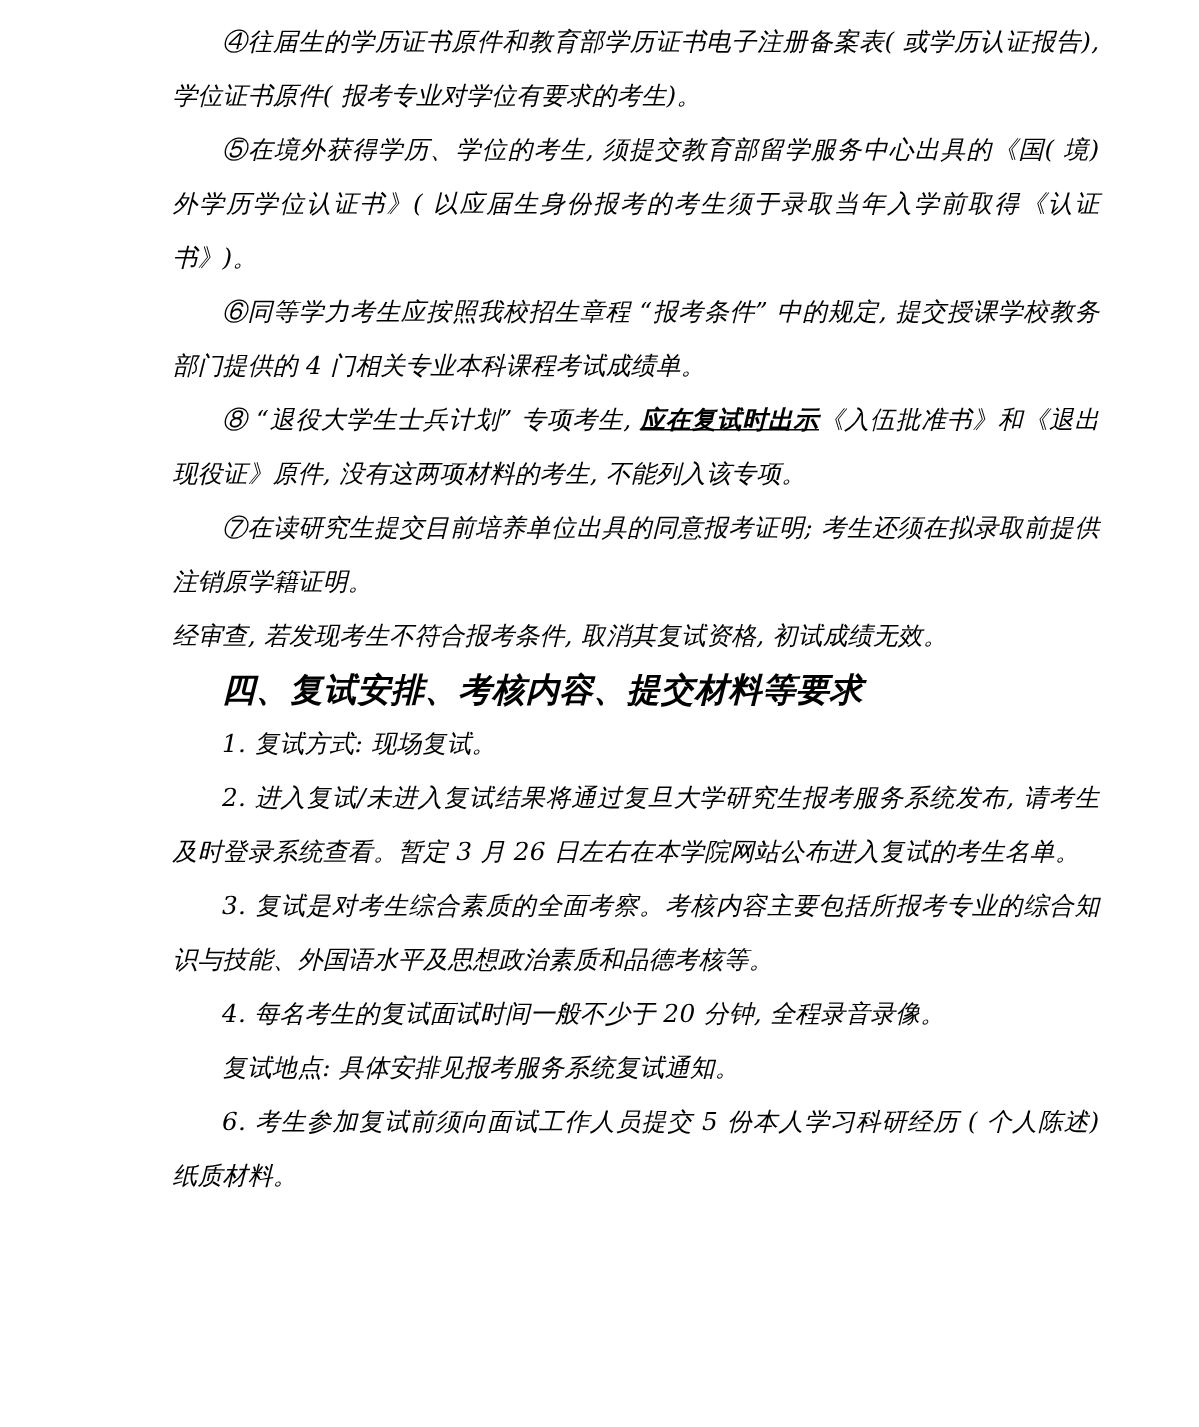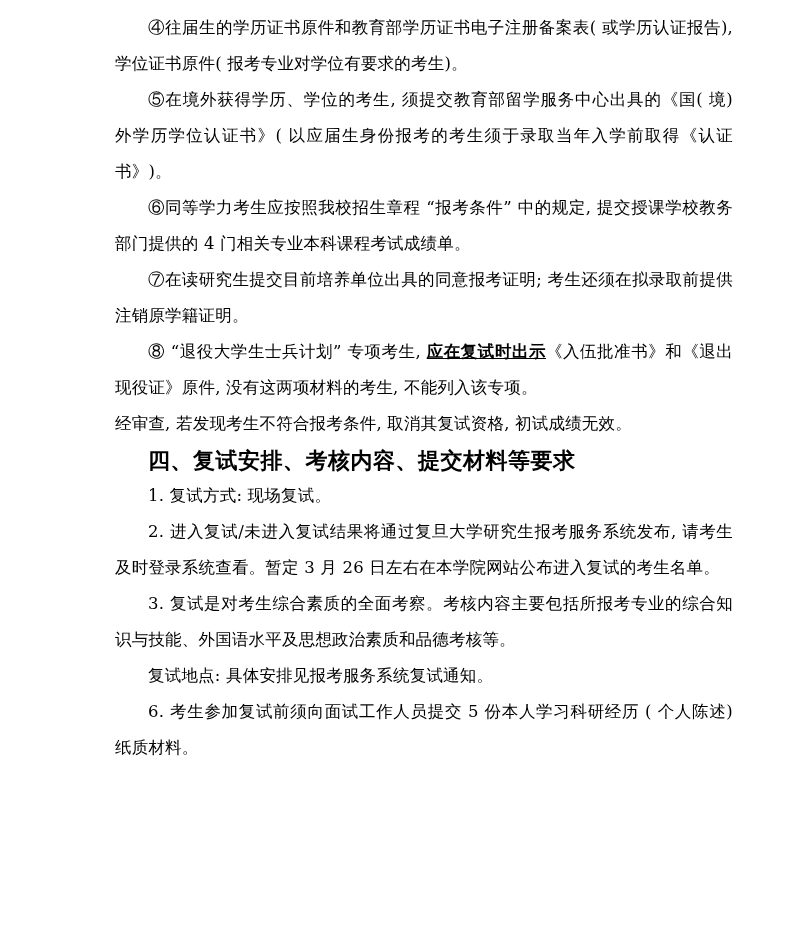--- a/index.html
+++ b/index.html
@@ -13,20 +13,21 @@
     font-family: "DejaVu Serif", "Liberation Serif", serif;
     color: #000000;
     overflow: hidden;
   }
   #page {
     width: 799px;
     height: 951px;
     box-sizing: border-box;
     padding: 10px 66px 0 115px;
     position: relative;
+    font-style: italic;
   }
   .para {
     font-size: 16.5px;
     line-height: 36px;
     text-align: justify;
     text-justify: inter-ideograph;
     margin: 0;
     letter-spacing: 0.2px;
   }
   .indent2 {
@@ -52,24 +53,25 @@
   }
 </style>
 </head>
 <body>
 
 <div id="page">
   <div id="content">
       <div class="para indent2"><span>④往届生的学历证书原件和教育部学历证书电子注册备案表( 或学历认证报告), 学位证书原件( 报考专业对学位有要求的考生)。</span></div>
       <div class="para indent2"><span>⑤在境外获得学历、学位的考生, 须提交教育部留学服务中心出具的《国( 境) 外学历学位认证书》( 以应届生身份报考的考生须于录取当年入学前取得《认证书》)。</span></div>
       <div class="para indent2"><span>⑥同等学力考生应按照我校招生章程 “报考条件” 中的规定, 提交授课学校教务部门提供的 4 门相关专业本科课程考试成绩单。</span></div>
+      <div class="para indent2"><span>⑧ “退役大学生士兵计划” 专项考生, </span><span class="bold-ul">应在复试时出示</span><span>《入伍批准书》和《退出现役证》原件, 没有这两项材料的考生, 不能列入该专项。</span></div>
       <div class="para indent2"><span>⑦在读研究生提交目前培养单位出具的同意报考证明; 考生还须在拟录取前提供注销原学籍证明。</span></div>
-      <div class="para indent2"><span>⑧ “退役大学生士兵计划” 专项考生, </span><span class="bold-ul">应在复试时出示</span><span>《入伍批准书》和《退出现役证》原件, 没有这两项材料的考生, 不能列入该专项。</span></div>
       <div class="para noindent"><span>经审查, 若发现考生不符合报考条件, 取消其复试资格, 初试成绩无效。</span></div>
       <div class="heading"><span class="bold">四、复试安排、考核内容、提交材料等要求</span></div>
       <div class="para indent2"><span>1. 复试方式: 现场复试。</span></div>
       <div class="para indent2"><span>2. 进入复试/未进入复试结果将通过复旦大学研究生报考服务系统发布, 请考生及时登录系统查看。暂定 3 月 26 日左右在本学院网站公布进入复试的考生名单。</span></div>
       <div class="para indent2"><span>3. 复试是对考生综合素质的全面考察。考核内容主要包括所报考专业的综合知识与技能、外国语水平及思想政治素质和品德考核等。</span></div>
+      <div class="para indent2"><span>4. 每名考生的复试面试时间一般不少于 20 分钟, 全程录音录像。</span></div>
       <div class="para indent2"><span>复试地点: 具体安排见报考服务系统复试通知。</span></div>
       <div class="para indent2"><span>6. 考生参加复试前须向面试工作人员提交 5 份本人学习科研经历 ( 个人陈述) 纸质材料。</span></div>
       <div class="para indent2"></div>
     </div>
 </div>
 
 </body></html>

